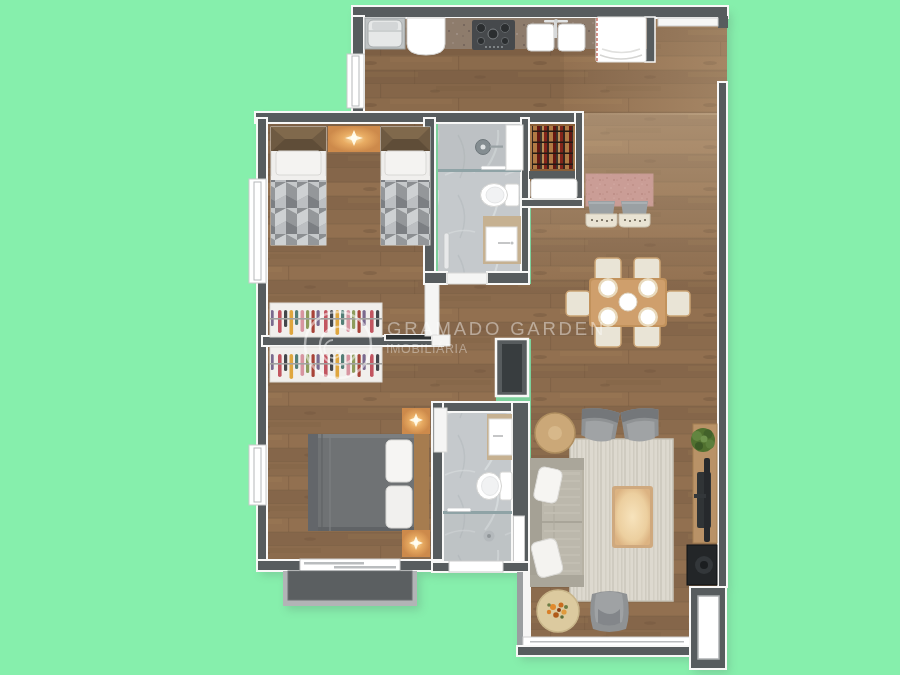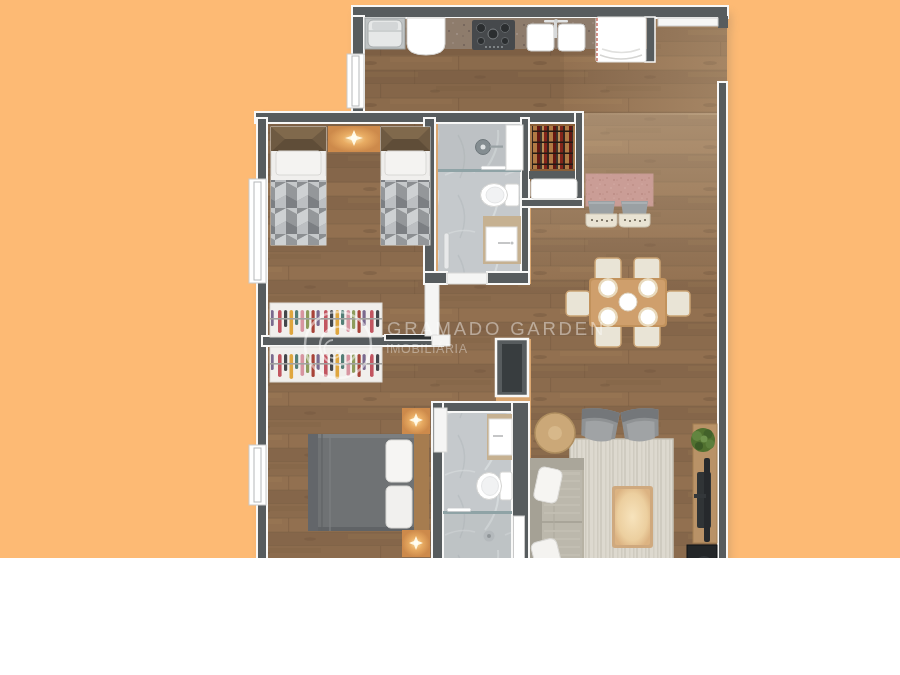--- a/index.html
+++ b/index.html
@@ -1,16 +1,16 @@
 <!DOCTYPE html>
 <html><head>
 <meta charset="utf-8">
 <style>
 html,body{margin:0;padding:0;background:#ffffff;font-family:"Liberation Sans",sans-serif;}
-#page{width:900px;height:558px;position:relative;overflow:hidden;background:#fdba74;}
+#page{width:900px;height:675px;position:relative;overflow:hidden;background:#86efac;}
 </style>
 </head>
 <body>
 <div id="page">
 <svg width="900" height="675" viewBox="0 0 900 675">
 <defs>
 <pattern id="wood" patternUnits="userSpaceOnUse" width="170" height="42">
  <rect width="170" height="42" fill="#8d6e4f"></rect>
  <rect y="0" width="170" height="14" fill="#8b6b4d"></rect>
  <rect y="14" width="170" height="14" fill="#927050"></rect>

